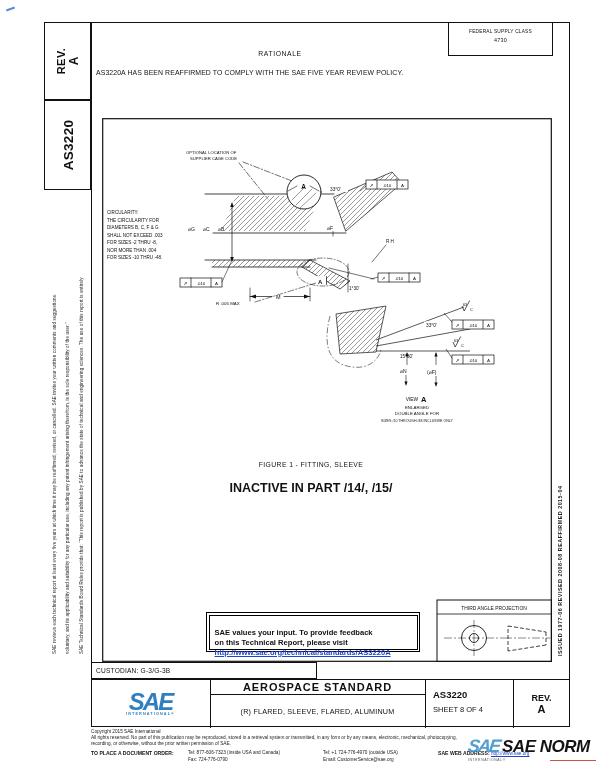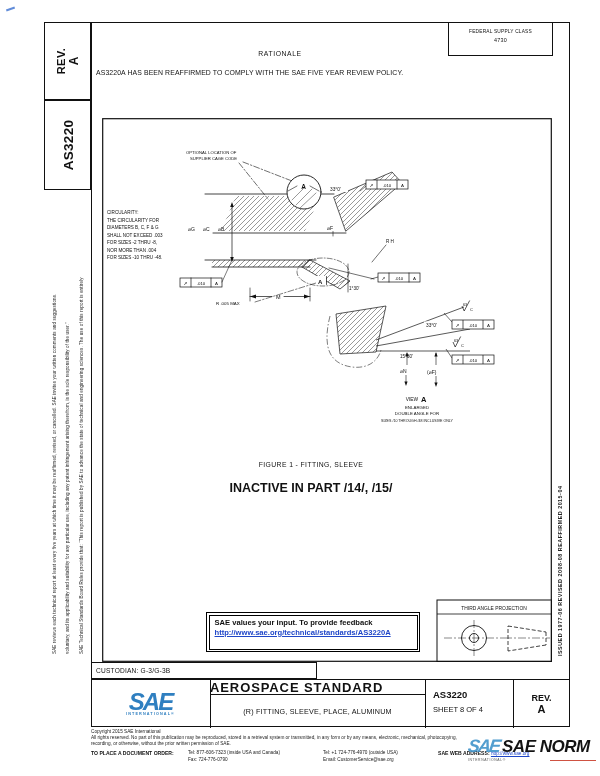--- a/index.html
+++ b/index.html
@@ -11,21 +11,21 @@
   .rot{transform:rotate(-90deg);transform-origin:0 0;position:absolute;}
   .vcenter{display:flex;flex-direction:column;justify-content:center;align-items:center;}
   .disc{font-size:4.6px;line-height:13.4px;color:#222;letter-spacing:.1px;white-space:nowrap;}
   .dates{font-size:5.4px;font-weight:600;letter-spacing:.5px;white-space:nowrap;color:#222;}
   .fsc{font-size:4.8px;text-align:center;line-height:1.6;letter-spacing:.2px;}
   .rationale-title{font-size:6.8px;letter-spacing:.6px;text-align:center;}
   .rationale-body{font-size:6.9px;letter-spacing:.1px;white-space:nowrap;}
   .fb{font-size:7.6px;font-weight:bold;line-height:1.32;}
   .fb a{color:#1f46c8;}
   .custodian{font-size:6.6px;line-height:15px;padding-left:4px;letter-spacing:.2px;}
-  .tb-head{font-size:13px;font-weight:bold;letter-spacing:.9px;line-height:15px;}
+  .tb-head{font-size:11px;font-weight:bold;letter-spacing:.9px;text-align:center;line-height:15px;}
   .tb-sub{font-size:7.2px;text-align:center;letter-spacing:.2px;}
   .saelogo{font-style:italic;font-weight:900;font-size:24px;color:#2f7fc0;letter-spacing:-2px;line-height:20px;}
   .saelogo-sub{font-size:3.8px;color:#2f7fc0;letter-spacing:1.1px;font-weight:bold;}
   .ft{font-size:4.7px;color:#222;white-space:nowrap;}
   .ft-b{font-size:5.1px;font-weight:bold;color:#111;white-space:nowrap;}
   .wm{opacity:.92;}
   .wm-row{display:flex;align-items:baseline;gap:3px;}
   .wm-logo{font-style:italic;font-weight:900;font-size:18px;color:#4596cc;letter-spacing:-2px;transform:skewX(-8deg);}
   .wm-brand{font-style:italic;font-weight:900;font-size:17px;color:#000000;letter-spacing:-.5px;white-space:nowrap;}
   .wm-sub{display:flex;justify-content:space-between;align-items:center;margin-top:1px;}
@@ -225,43 +225,44 @@
         <circle cx="474" cy="638" r="12.5" fill="none" stroke="#111" stroke-width="0.9"></circle>
         <circle cx="474" cy="638" r="4.5" fill="none" stroke="#111" stroke-width="0.9"></circle>
         <path d="M474,620 V656" stroke="#111" stroke-width="0.5" stroke-dasharray="8 2 2 2"></path>
         <path d="M504,638 H550" stroke="#111" stroke-width="0.5" stroke-dasharray="8 2 2 2"></path>
         <path d="M508,626 L546,632 M546,632 V645 M546,645 L508,651 M508,651 V626" stroke="#111" stroke-width="0.8" stroke-dasharray="4 2" fill="none"></path>
       </g>
     </g>
   </svg>
 
   <div class="abs" style="left:206px;top:612px;width:214px;height:40px;border:1.6px solid #000;box-sizing:border-box;">
-    <div class="fb" style="border:1px solid #000;margin:1.5px;padding:2px 5px;height:calc(100% - 3px);box-sizing:border-box;">
+    <div class="fb" style="border:1px solid #000;margin:1.5px;padding:12px 5px;height:calc(100% - 3px);box-sizing:border-box;">
       <div>SAE values your input. To provide feedback</div>
+      <div>on this Technical Report, please visit</div>
       <a href="#">http://www.sae.org/technical/standards/AS3220A</a>
     </div>
   </div>
 
   <div class="abs thin custodian" style="left:91px;top:662px;width:226px;height:17px;">
     <span>CUSTODIAN: G-3/G-3B</span>
   </div>
 
   <div class="abs" style="left:91px;top:679px;width:479px;height:48px;border-top:1.2px solid #111;box-sizing:border-box;">
     <div class="abs" style="left:119px;top:0;height:48px;border-left:1.2px solid #111;"></div>
     <div class="abs" style="left:334px;top:0;height:48px;border-left:1.2px solid #111;"></div>
     <div class="abs" style="left:422px;top:0;height:48px;border-left:1.2px solid #111;"></div>
 
     <div class="abs vcenter" style="left:0;top:0;width:119px;height:48px;">
       <div class="saelogo">SAE</div>
       <div class="saelogo-sub">INTERNATIONAL®</div>
     </div>
 
     <div class="abs tb-head" style="left:119px;top:0;width:215px;height:15px;border-bottom:1.2px solid #111;box-sizing:border-box;">AEROSPACE STANDARD</div>
     <div class="abs vcenter tb-sub" style="left:119px;top:15px;width:215px;height:33px;">
-      <span>(R) FITTING, SLEEVE, PLACE, ALUMINUM</span>
+      <span>(R) FLARED, SLEEVE, FLARED, ALUMINUM</span>
     </div>
 
     <div class="abs" style="left:334px;top:0;width:88px;height:48px;">
       <div style="position:absolute;left:8px;top:9px;font-size:9.5px;font-weight:bold;">AS3220</div>
       <div style="position:absolute;left:8px;top:25px;font-size:7.5px;">SHEET 8 OF 4</div>
     </div>
 
     <div class="abs vcenter" style="left:422px;top:0;width:57px;height:48px;">
       <div style="font-size:9px;font-weight:bold;">REV.</div>
       <div style="font-size:11px;font-weight:bold;">A</div>

